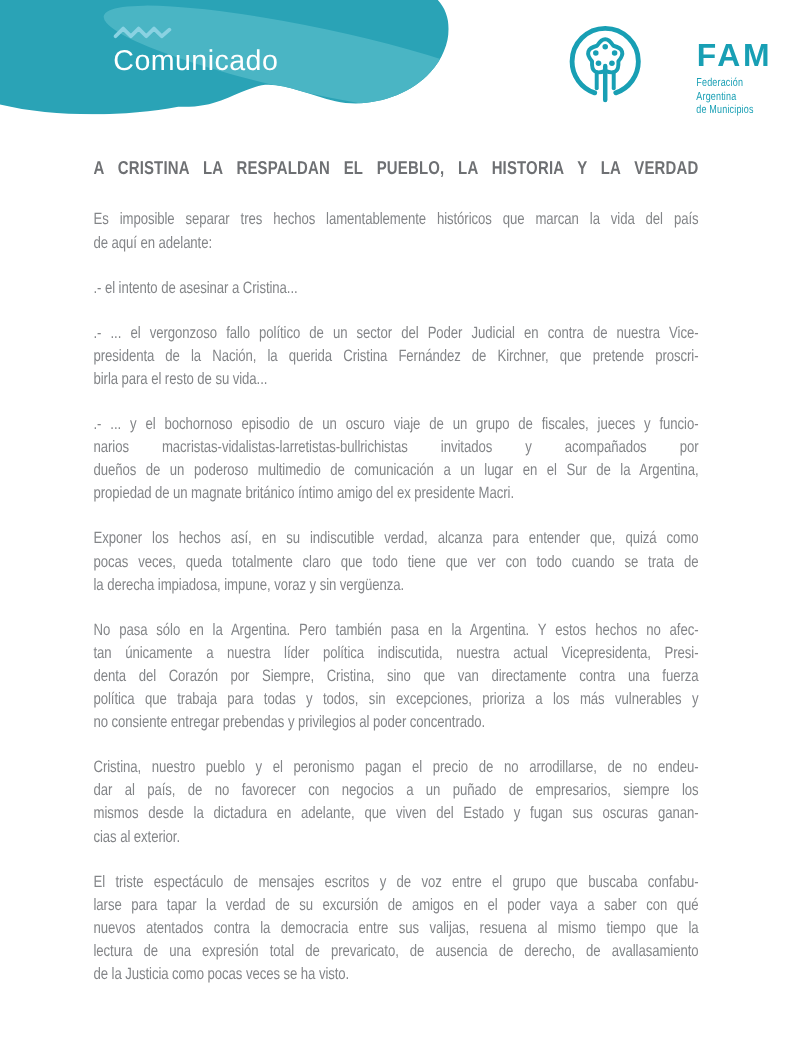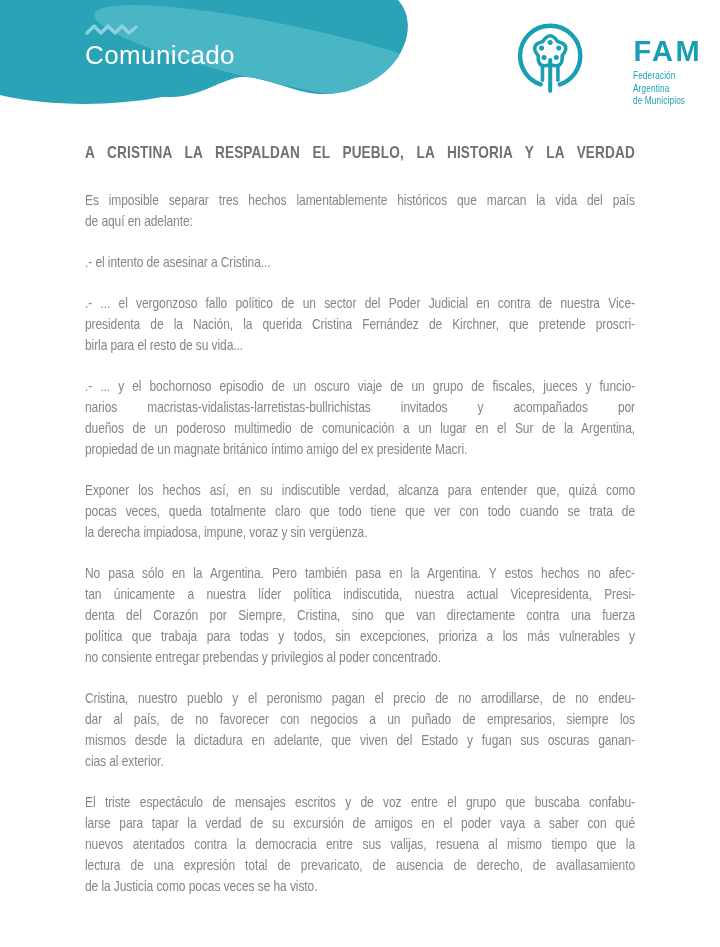--- a/index.html
+++ b/index.html
@@ -1,21 +1,21 @@
 <!DOCTYPE html>
 <html style="--teal-dark: #2aa3b6; --teal-light: #4ab5c4; --logo-teal: #189fb4; --zigzag-blue: #8ad2e2; --kicker-white: #ffffff; --title-gray: #6e7073; --body-gray: #838588;"><head>
 <meta charset="utf-8">
 <style>
   html,body{margin:0;padding:0;background:#ffffff;}
   .page{position:relative;width:720px;height:947px;background:#fff;overflow:hidden;
         font-family:"Liberation Sans","DejaVu Sans",sans-serif;}
 
   
   .header-svg{position:absolute;left:0;top:0;display:block;}
-  .kicker-wrap{position:absolute;left:85px;top:22px;}
+  .kicker-wrap{position:absolute;left:103px;top:22px;}
   .zigzag{display:block;}
   .kicker{color:var(--kicker-white);font-size:26px;font-weight:400;letter-spacing:.4px;
           margin-top:3px;line-height:30px;}
 
   
   .logo{position:absolute;left:516px;top:14px;display:flex;gap:36px;}
   .tree-svg{display:block;}
   .logo-text{margin-left:13px;padding-top:22px;}
   .fam{font-size:29px;font-weight:700;letter-spacing:2.5px;color:var(--logo-teal);line-height:30px;}
   .org{font-size:10.5px;line-height:12.5px;color:var(--logo-teal);letter-spacing:.2px;

